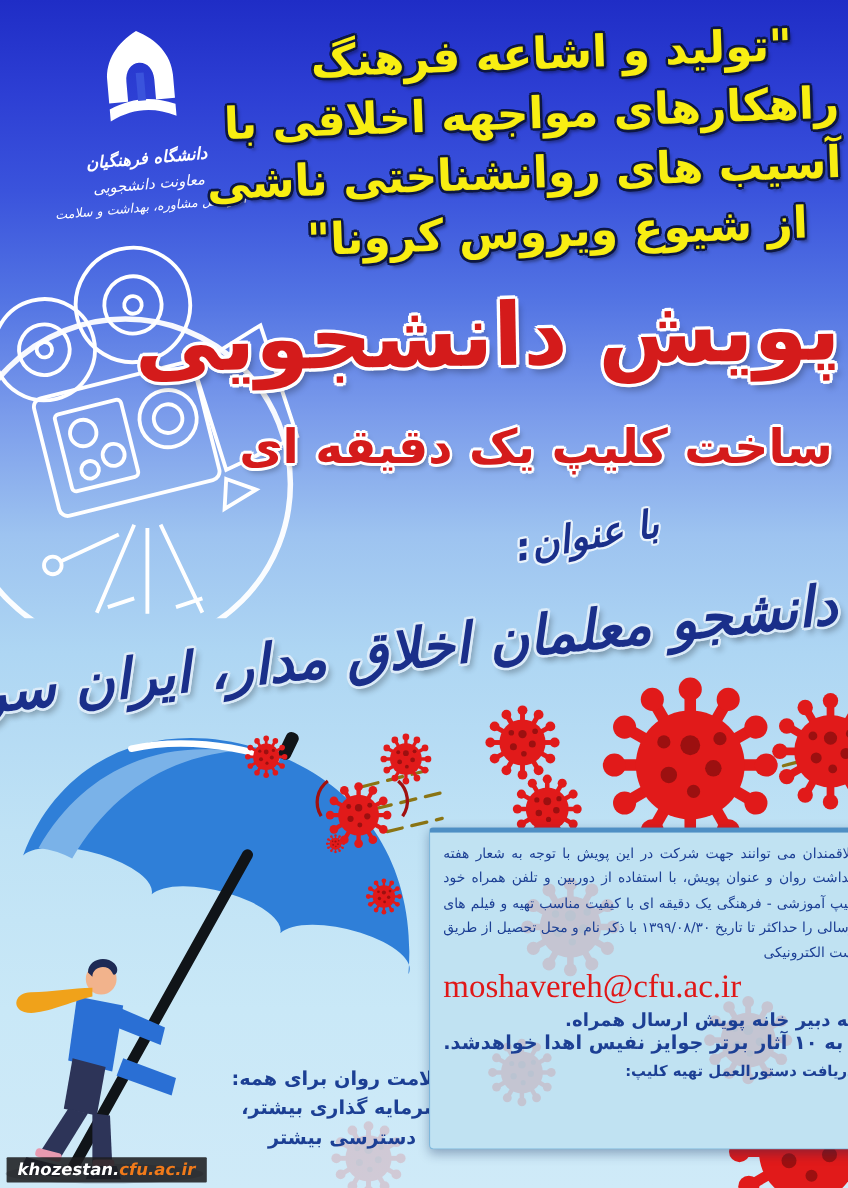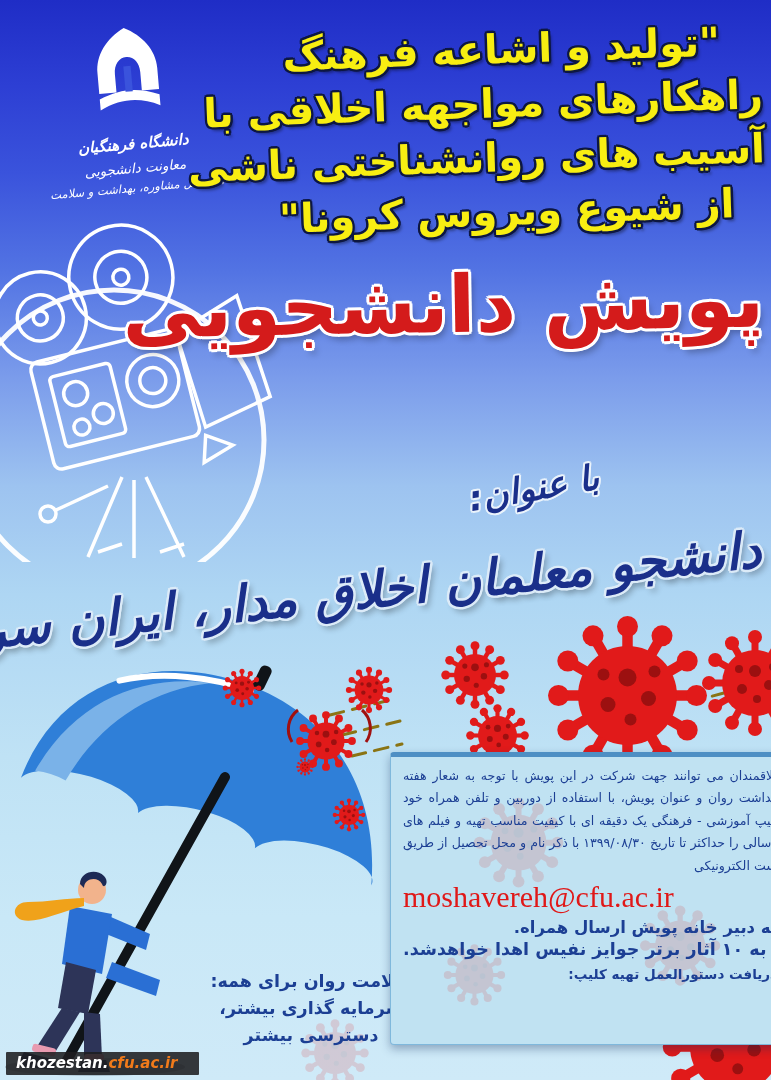--- a/index.html
+++ b/index.html
@@ -68,21 +68,21 @@
     font-size:16.5px;margin:0 4px 2px 0;}
   .box-prize{position:relative;direction:rtl;text-align:left;color:#1c3f94;font-weight:bold;
     font-size:17.5px;margin:0 4px 3px 0;}
   .box-address{position:relative;direction:rtl;text-align:justify;color:#1c3f94;
     font-size:11.6px;line-height:1.75;margin:0;}
   .box-bottom{position:relative;display:flex;direction:rtl;align-items:center;
     justify-content:space-between;margin-top:7px;padding:0 4px;}
   .box-guideline{color:#1c3f94;font-size:13.5px;font-weight:bold;}
   
   .watermark{position:absolute;left:6px;top:1052px;z-index:6;background:rgba(30,30,32,.88);
-    padding:2px 21px 3px 10px;font-style:italic;font-weight:bold;font-size:15px;
+    padding:2px 10px 3px 10px;font-style:italic;font-weight:bold;font-size:15px;
     font-family:"DejaVu Sans",sans-serif;border-radius:1px;}
   .watermark .wm-prefix{color:#ffffff;}
   .watermark .wm-domain{color:#f07a1a;}
 </style>
 </head>
 <body>
 
 <div class="poster">
 
   <div class="logo-block">
@@ -125,20 +125,21 @@
         <path d="M196 234 l24 16 -32 10 z"></path>
       </g>
       <path d="M128 255 L94 335 M152 255 L190 335 M140 258 L140 336"></path>
       <path d="M62 288 L114 264"></path>
         <circle cx="54" cy="292" r="8"></circle>
       <path d="M104 330 L128 322 M166 330 L190 322"></path>
     </svg>
   </div>
 
   <div class="campaign-title">پویش دانشجویی</div>
+  <div class="campaign-subtitle">ساخت کلیپ یک دقیقه ای</div>
   <div class="titled-label">با عنوان:</div>
   <div class="slogan-calligraphy">دانشجو معلمان اخلاق مدار، ایران سربلند</div>
 
   <div class="umbrella-wrap">
     <svg viewBox="0 0 402 418">
       <ellipse cx="95" cy="405" rx="90" ry="9" fill="rgba(90,105,120,0.35)"></ellipse>
       <g transform="rotate(14 200 150)">
         <path d="M18 160 C30 60 110 8 205 14 C300 20 368 82 384 180
                  A62 24 0 0 0 262 172 A62 24 0 0 0 140 166 A62 24 0 0 0 18 160 Z" fill="#2f7fd8"></path>
         <path d="M30 150 C52 72 110 30 180 22 C120 44 80 90 62 152 A40 18 0 0 0 30 150 Z" fill="#7ab2e8"></path>

